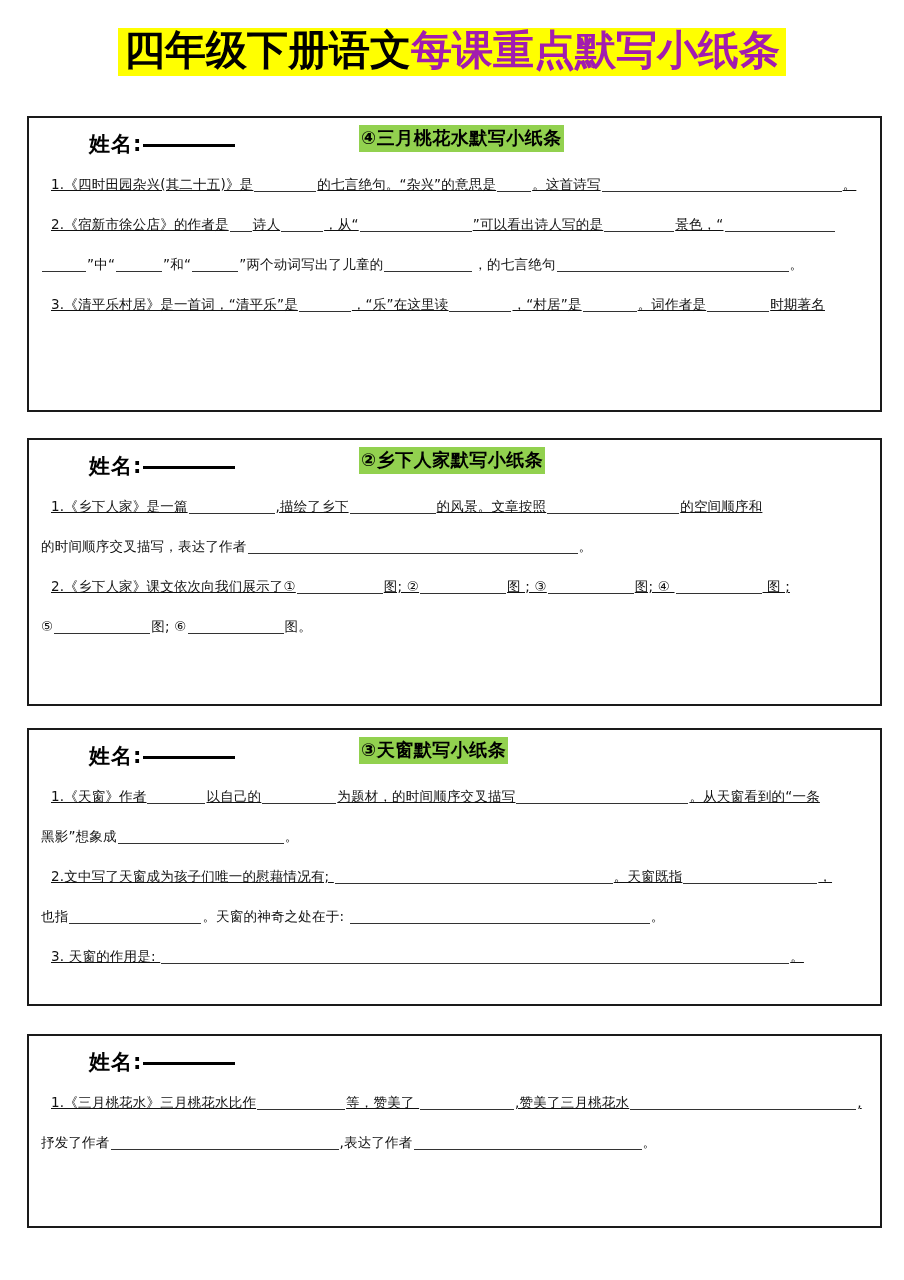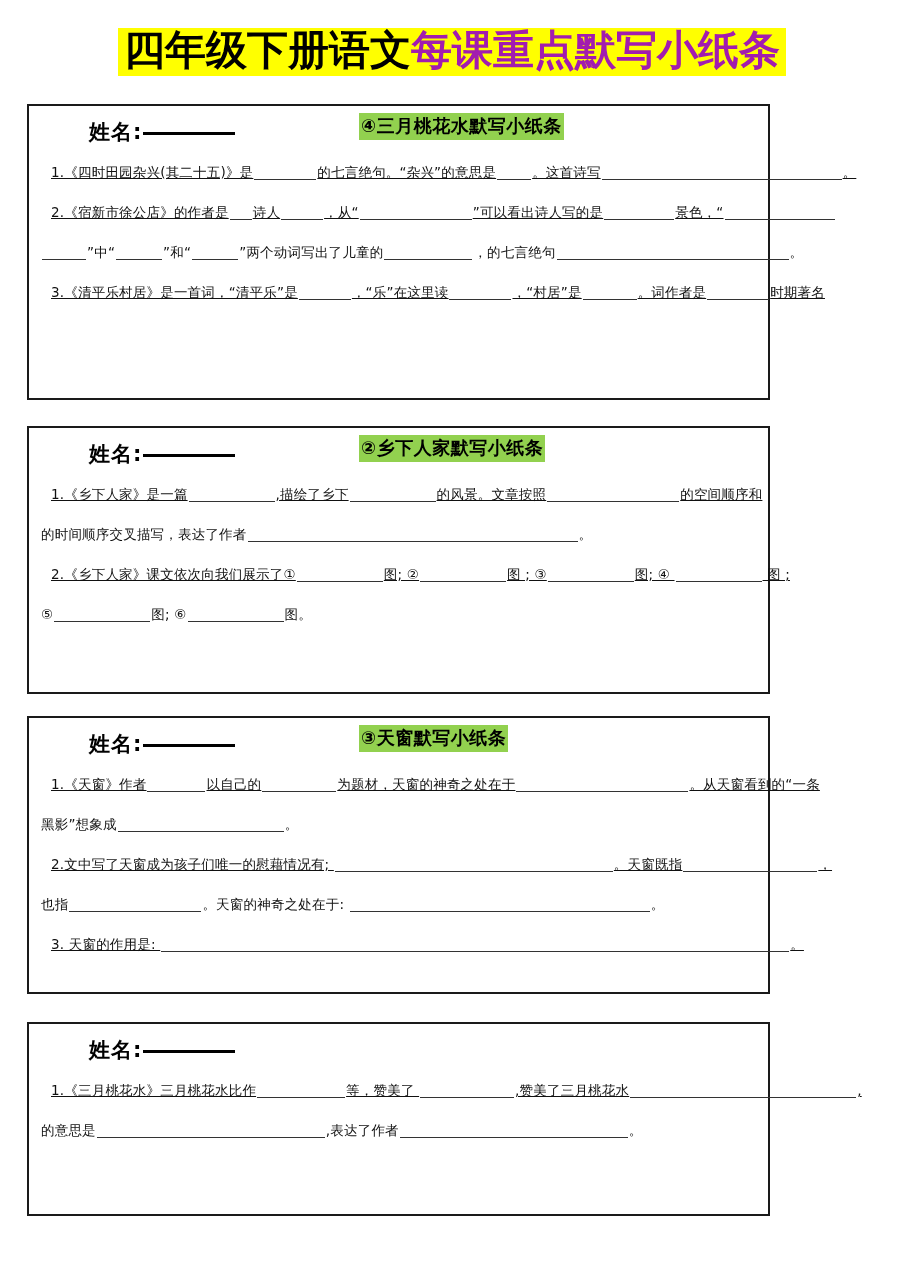--- a/index.html
+++ b/index.html
@@ -32,21 +32,22 @@
     font-weight: bold;
     letter-spacing: 0px;
   }
   .title-black { color: #000000; }
   .title-red { color: #a21caf; }
 
   
   .sheet-wrap {
     position: absolute;
     left: 27px;
-    width: 743px;
+    width: 855px;
+    margin-top: 12px;
   }
   .sheet {
     border: 2.5px solid #1a1a1a;
     box-sizing: border-box;
     background: #ffffff;
     padding: 0;
     position: relative;
   }
 
   .sheet-head {
@@ -143,32 +144,32 @@
         </div>
       </div>
     </div>
     <div class="sheet-wrap" style="top: 716px;">
       <div class="sheet" style="height: 278px;">
         <div class="sheet-head">
           <div class="name-field"><span>姓名:</span><span class="name-blank"></span></div>
           <div class="sheet-title">③天窗默写小纸条</div>
         </div>
         <div class="sheet-body">
-          <div class="q-line indent"><span>1.《天窗》作者</span><span class="bl" style="width: 58px;"></span><span>以自己的</span><span class="bl" style="width: 74px;"></span><span>为题材，天窗的神奇之处在于</span><span class="bl" style="width: 172px;"></span><span>。从天窗看到的“一条</span></div>
+          <div class="q-line indent"><span>1.《天窗》作者</span><span class="bl" style="width: 58px;"></span><span>以自己的</span><span class="bl" style="width: 74px;"></span><span>为题材，的时间顺序交叉描写</span><span class="bl" style="width: 172px;"></span><span>。从天窗看到的“一条</span></div>
           <div class="q-line"><span>黑影”想象成</span><span class="bl" style="width: 166px;"></span><span>。</span></div>
           <div class="q-line indent"><span>2.文中写了天窗成为孩子们唯一的慰藉情况有; </span><span class="bl" style="width: 278px;"></span><span>。天窗既指</span><span class="bl" style="width: 134px;"></span><span>，</span></div>
           <div class="q-line"><span>也指</span><span class="bl" style="width: 132px;"></span><span>。天窗的神奇之处在于: </span><span class="bl" style="width: 300px;"></span><span>。</span></div>
           <div class="q-line indent"><span>3. 天窗的作用是: </span><span class="bl" style="width: 628px;"></span><span>。</span></div>
         </div>
       </div>
     </div>
     <div class="sheet-wrap" style="top: 1022px;">
       <div class="sheet" style="height: 194px;">
         <div class="sheet-head">
           <div class="name-field"><span>姓名:</span><span class="name-blank"></span></div>
         </div>
         <div class="sheet-body">
           <div class="q-line indent"><span>1.《三月桃花水》三月桃花水比作</span><span class="bl" style="width: 88px;"></span><span>等，赞美了 </span><span class="bl" style="width: 94px;"></span><span>,赞美了三月桃花水</span><span class="bl" style="width: 226px;"></span><span>,</span></div>
-          <div class="q-line"><span>的意思是</span><span class="bl" style="width: 228px;"></span><span>,表达了作者</span><span class="bl" style="width: 228px;"></span><span>。</span></div>
+          <div class="q-line"><span>抒发了作者</span><span class="bl" style="width: 228px;"></span><span>,表达了作者</span><span class="bl" style="width: 228px;"></span><span>。</span></div>
         </div>
       </div>
     </div>
   </div>
 
 </body></html>

